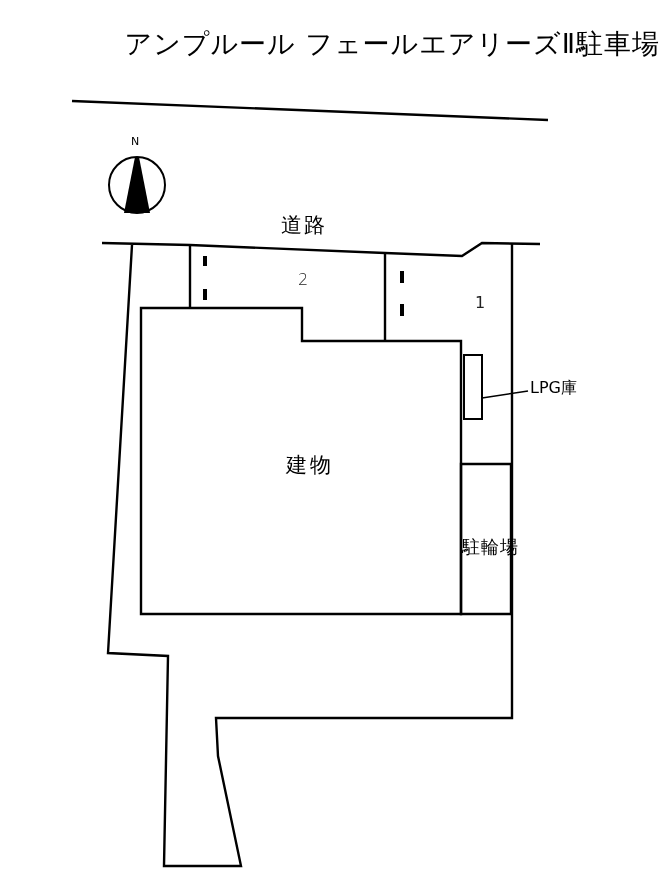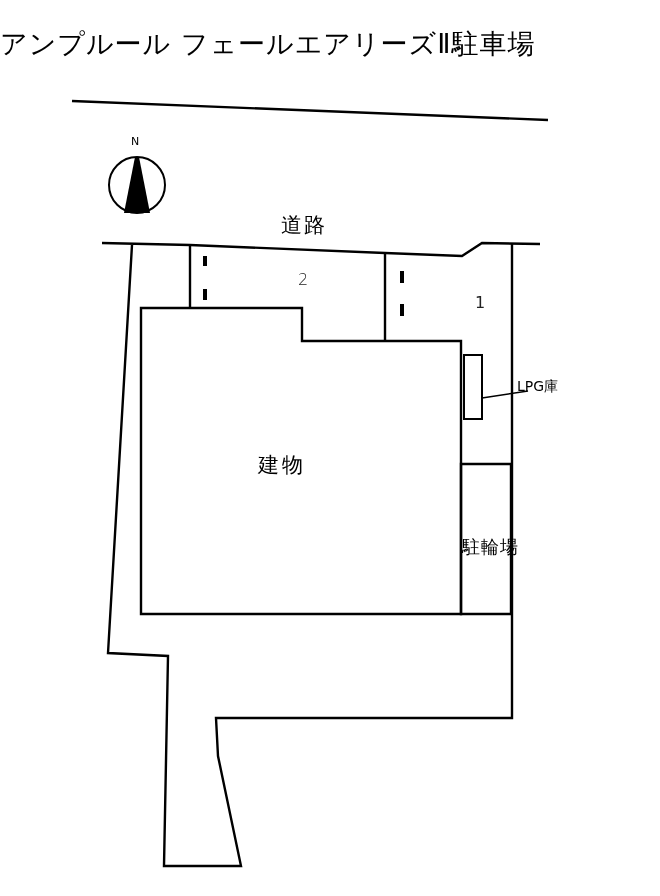--- a/index.html
+++ b/index.html
@@ -1,26 +1,26 @@
 <!DOCTYPE html>
 <html><head>
 <meta charset="utf-8">
 <style>
   html, body { margin: 0; padding: 0; background: #ffffff; }
   body { width: 660px; height: 896px; position: relative; overflow: hidden;
          font-family: "DejaVu Sans", sans-serif; color: #000; }
-  #title { position: absolute; left: 0; top: 26px; width: 660px; text-align: left;
+  #title { position: absolute; left: 0; top: 26px; width: 660px; text-align: right;
            font-size: 27px; letter-spacing: 1px; white-space: nowrap; }
   svg#plan { position: absolute; left: 0; top: 0; }
   .lbl { position: absolute; white-space: nowrap; }
   #lbl-road { left: 281px; top: 172px; font-size: 21px; letter-spacing: 2px; margin-top: 39px; }
-  #lbl-building { left: 258px; top: 451px; font-size: 21px; letter-spacing: 3px; }
+  #lbl-building { left: 286px; top: 451px; font-size: 21px; letter-spacing: 3px; }
   #lbl-p2 { left: 298px; top: 270px; font-size: 16px; font-family: "DejaVu Sans", sans-serif; font-weight: 200; color:#222; }
   #lbl-p1 { left: 475px; top: 293px; font-size: 16px; color:#222; }
-  #lbl-lpg { left: 517px; top: 378px; font-size: 14px; }
+  #lbl-lpg { left: 530px; top: 378px; font-size: 16px; }
   #lbl-bike { left: 462px; top: 535px; font-size: 18px; letter-spacing: 1px; }
   #lbl-n { left: 131px; top: 135px; font-size: 11px; }
 </style>
 </head>
 <body>
 
 <div id="title">アンプルール フェールエアリーズⅡ駐車場</div>
 
 <svg id="plan" width="660" height="896">
   <g fill="none" stroke="#000" stroke-width="2.4" stroke-linejoin="miter">

